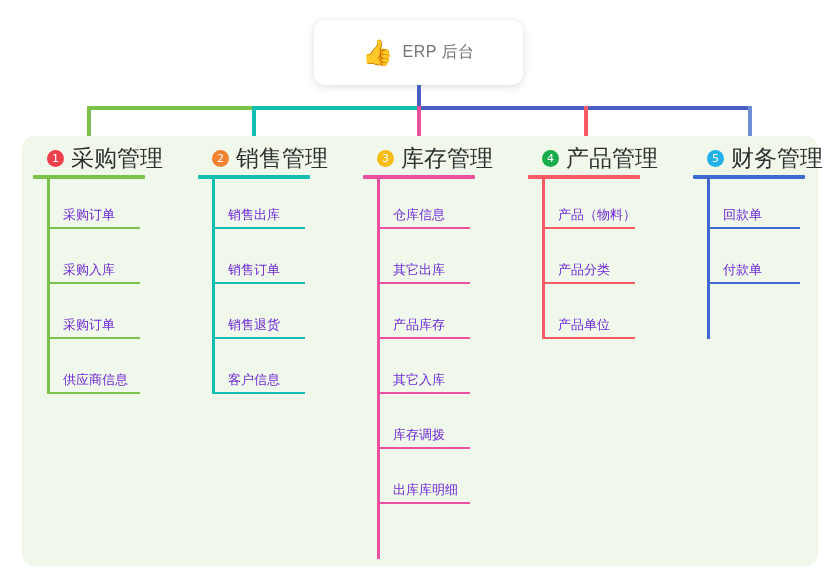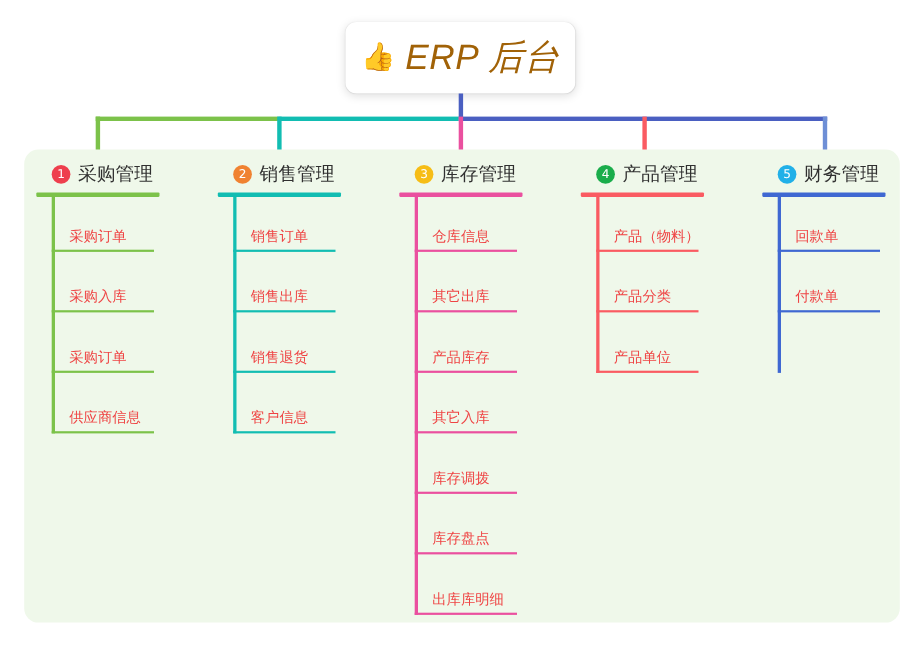--- a/index.html
+++ b/index.html
@@ -35,25 +35,24 @@
     display: flex;
     align-items: center;
     gap: 9px;
   }
   #root-card .thumb {
     font-size: 25px;
     line-height: 1;
     display: block;
   }
   #root-card .root-title {
-    font-size: 32px;
-    color: #a16207;
+    font-size: 16px;
+    color: #737373;
     letter-spacing: 0.5px;
     white-space: nowrap;
-    font-style: italic;
   }
 
   
   .conn {
     position: absolute;
   }
 
   
   #stem-root {
     left: 417px;
@@ -104,21 +103,21 @@
     height: 17px;
     border-radius: 50%;
     color: #ffffff;
     font-size: 11px;
     line-height: 17px;
     text-align: center;
     font-family: "DejaVu Sans", sans-serif;
     flex: 0 0 auto;
   }
   .col-title {
-    font-size: 17px;
+    font-size: 23px;
     color: #303030;
   }
   .col-rule {
     margin-top: 5px;
     height: 3.5px;
     border-radius: 1px;
   }
   .col-body {
     position: relative;
     margin-top: 0px;
@@ -131,21 +130,21 @@
   }
   .leaf {
     position: relative;
     height: 55px;
   }
   .leaf-label {
     position: absolute;
     left: 30px;
     bottom: 10px;
     font-size: 13px;
-    color: #ef4444;
+    color: #6d28d9;
     white-space: nowrap;
   }
   .leaf-rule {
     position: absolute;
     left: 14px;
     bottom: 5px;
     height: 2px;
     width: 93px;
   }
 </style>
@@ -206,28 +205,28 @@
     </div>
     <div class="column" style="left: 198px;">
       <div class="col-header">
         <span class="badge" style="background: rgb(240, 130, 49);">2</span>
         <span class="col-title">销售管理</span>
       </div>
       <div class="col-rule" style="background: rgb(18, 189, 178); width: 112px;"></div>
       <div class="col-body">
         <div class="spine" style="background: rgb(18, 189, 178); height: 215px;"></div>
         <div class="leaf">
+          <span class="leaf-label">销售出库</span>
+          <div class="leaf-rule" style="background: rgb(18, 189, 178);"></div>
+        </div>
+        <div class="leaf">
           <span class="leaf-label">销售订单</span>
           <div class="leaf-rule" style="background: rgb(18, 189, 178);"></div>
         </div>
         <div class="leaf">
-          <span class="leaf-label">销售出库</span>
-          <div class="leaf-rule" style="background: rgb(18, 189, 178);"></div>
-        </div>
-        <div class="leaf">
           <span class="leaf-label">销售退货</span>
           <div class="leaf-rule" style="background: rgb(18, 189, 178);"></div>
         </div>
         <div class="leaf">
           <span class="leaf-label">客户信息</span>
           <div class="leaf-rule" style="background: rgb(18, 189, 178);"></div>
         </div>
       </div>
     </div>
     <div class="column" style="left: 363px;">
@@ -252,24 +251,20 @@
         </div>
         <div class="leaf">
           <span class="leaf-label">其它入库</span>
           <div class="leaf-rule" style="background: rgb(234, 80, 159);"></div>
         </div>
         <div class="leaf">
           <span class="leaf-label">库存调拨</span>
           <div class="leaf-rule" style="background: rgb(234, 80, 159);"></div>
         </div>
         <div class="leaf">
-          <span class="leaf-label">库存盘点</span>
-          <div class="leaf-rule" style="background: rgb(234, 80, 159);"></div>
-        </div>
-        <div class="leaf">
           <span class="leaf-label">出库库明细</span>
           <div class="leaf-rule" style="background: rgb(234, 80, 159);"></div>
         </div>
       </div>
     </div>
     <div class="column" style="left: 528px;">
       <div class="col-header">
         <span class="badge" style="background: rgb(26, 173, 75);">4</span>
         <span class="col-title">产品管理</span>
       </div>

